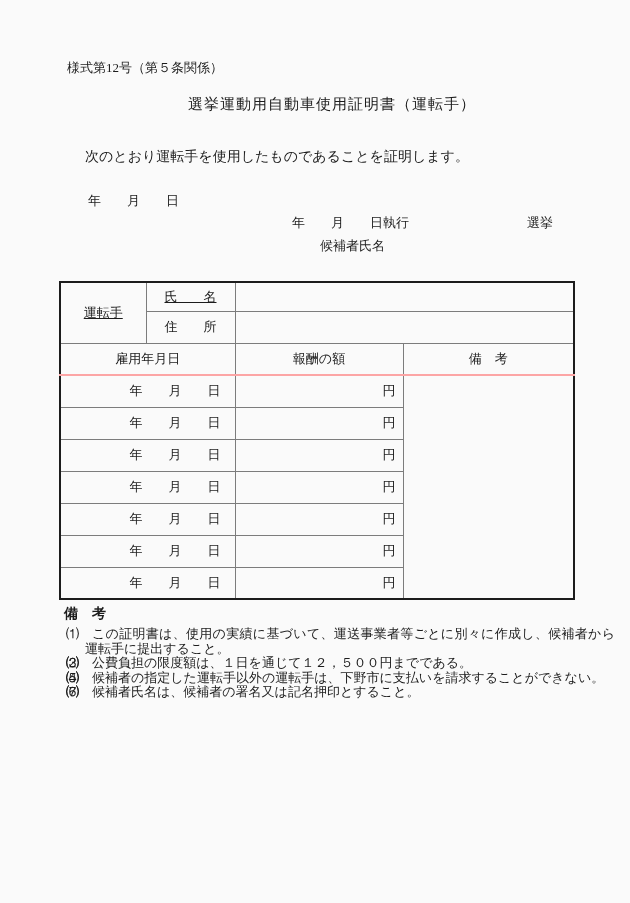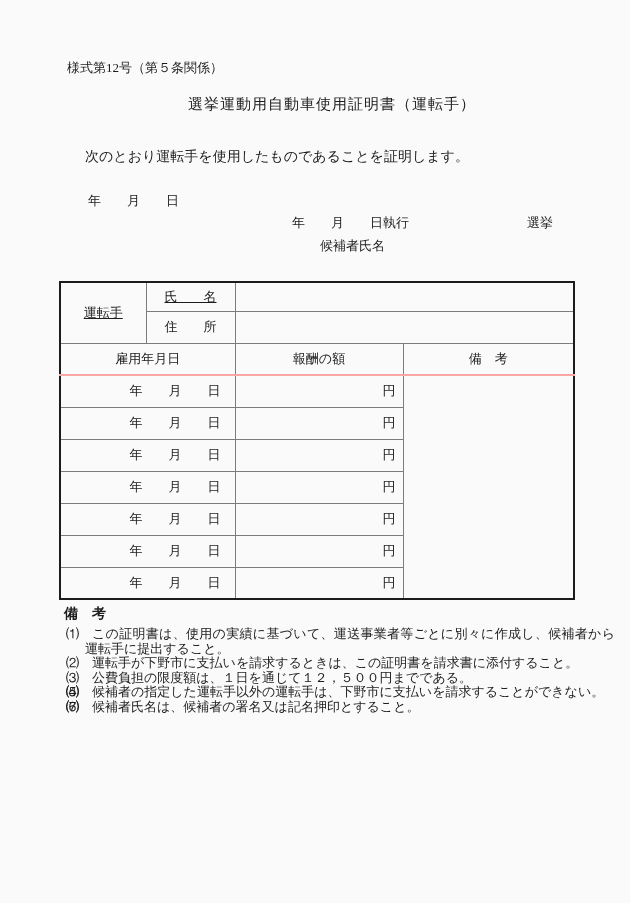--- a/index.html
+++ b/index.html
@@ -146,21 +146,21 @@
   </tbody>
     </table>
 
   <div class="notes-heading">備　考</div>
 
   <ol class="notes-list">
     <li class="note-item">
       <span class="note-num">⑴</span><span>この証明書は、使用の実績に基づいて、運送事業者等ごとに別々に作成し、候補者から運転手に提出すること。</span>
     </li>
     <li class="note-item">
-      <span class="note-num">⑵</span><span>運転手が下野市に支払いを請求するときは、この証明書を請求書に添付すること。</span>
+      <span class="note-num">⑵</span>
     </li>
     <li class="note-item">
       <span class="note-num">⑶</span><span>公費負担の限度額は、１日を通じて１２，５００円までである。</span>
     </li>
     <li class="note-item">
       <span class="note-num">⑷</span>
     </li>
     <li class="note-item">
       <span class="note-num">⑸</span><span>候補者の指定した運転手以外の運転手は、下野市に支払いを請求することができない。</span>
     </li>

